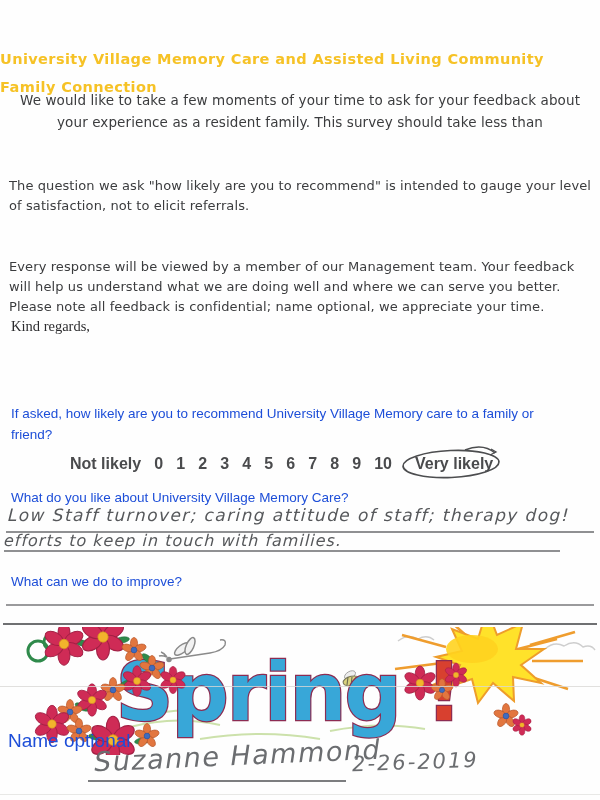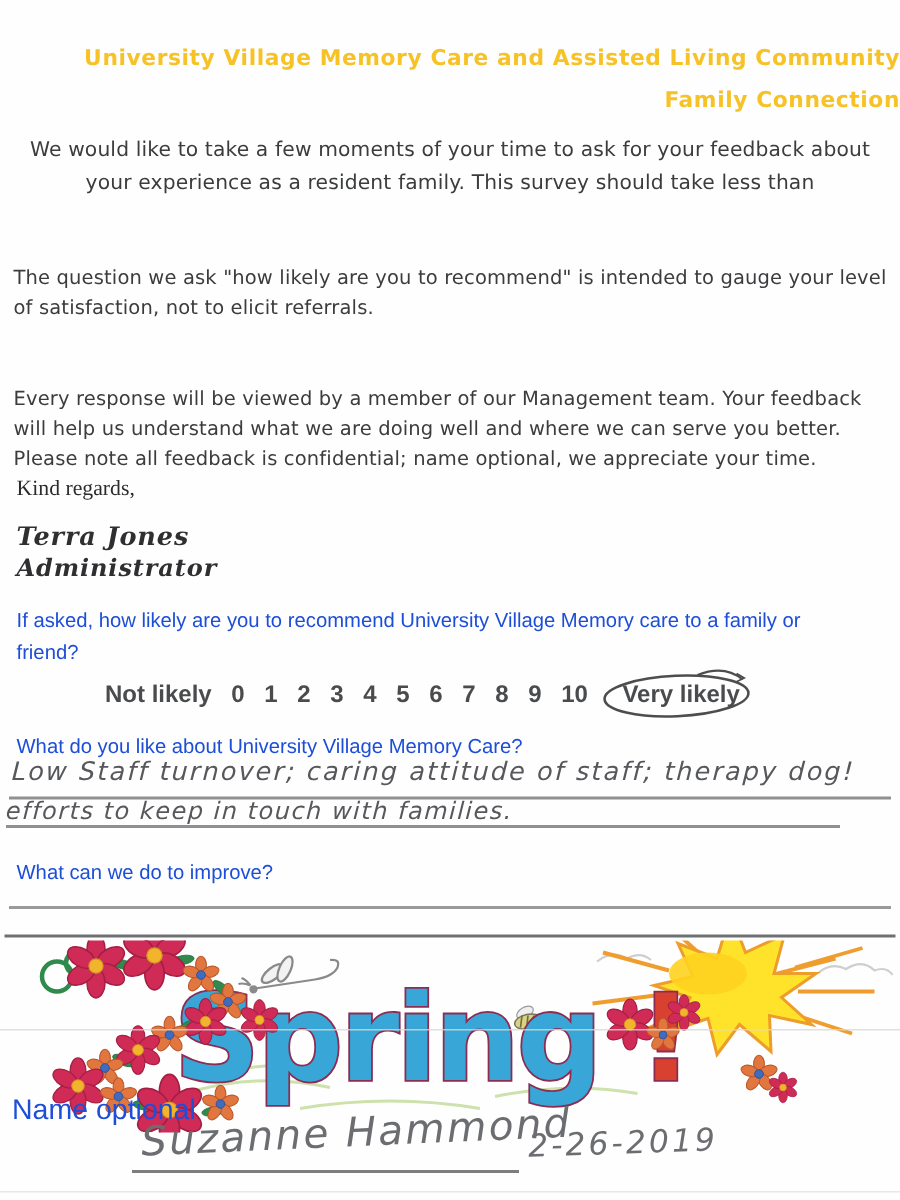--- a/index.html
+++ b/index.html
@@ -5,21 +5,21 @@
   * { margin:0; padding:0; box-sizing:border-box; }
   html,body { background:#ffffff; }
   .page {
     position:relative; width:600px; height:800px; margin:0 auto;
     background:#fefefe; overflow:hidden;
     font-family:"DejaVu Sans", sans-serif;
   }
   
   .comic { font-family:"DejaVu Sans", sans-serif; color:#3b3c3e; font-size:13px; line-height:20px; letter-spacing:.1px; }
   .humanist { font-family:"Liberation Sans", sans-serif; color:#1d4ed8; font-size:13.5px; line-height:21px; }
-  .title-line { position:absolute; width:100%; text-align:right; font-weight:bold; font-size:14.5px; letter-spacing:.4px; }
+  .title-line { position:absolute; width:100%; text-align:left; font-weight:bold; font-size:14.5px; letter-spacing:.4px;margin-top:20px; }
   .script { font-family:"DejaVu Serif", serif; font-style:italic; font-weight:bold; color:#2f2f31; letter-spacing:.6px; }
   .handwriting { font-family:"DejaVu Sans", sans-serif; font-style:italic; color:#56585b; }
   .abs { position:absolute; }
   .rule { position:absolute; background:#8f9092; height:1.5px; }
   
   .scale-row { position:absolute; top:452px; left:70px; display:flex; align-items:center; gap:13px;
                font-family:"Liberation Sans", sans-serif; color:#4a4b4d; font-size:16px; font-weight:bold; }
   .scale-num { min-width:9px; text-align:center; font-weight:bold; }
   .very-likely-wrap { position:relative; padding:3px 12px 3px 10px; white-space:nowrap; }
   .very-likely-wrap svg { position:absolute; left:-6px; top:-7px; }
@@ -41,22 +41,20 @@
 
   <div class="comic abs" style="top:89px; left:15px; width:570px; text-align:center; font-size:13.5px; line-height:22px;">
     <span>We would like to take a few moments of your time to ask for your feedback about your experience as a resident family. This survey should take less than</span>
   </div>
 
   <div class="comic abs" style="top:176px; left:9px; width:584px;">The question we ask "how likely are you to recommend" is intended to gauge your level of satisfaction, not to elicit referrals.</div>
 
   <div class="comic abs" style="top:229px; left:9px; width:586px;margin-top:28px;">Every response will be viewed by a member of our Management team. Your feedback will help us understand what we are doing well and where we can serve you better. Please note all feedback is confidential; name optional, we appreciate your time.</div>
 
   <div class="abs" style="top:318px; left:11px; font-family:'Liberation Serif', serif; font-size:14.5px; color:#2c2c2e;">Kind regards,</div>
-  <div class="script abs" style="top:348px; left:11px; font-size:17px;">Terra Jones</div>
-  <div class="script abs" style="top:369px; left:11px; font-size:16px;">Administrator</div>
 
   <div class="humanist abs" style="top:403px; left:11px; width:560px;">If asked, how likely are you to recommend University Village Memory care to a family or friend?</div>
 
   <div class="scale-row">
     <span style="font-weight:bold;">Not likely</span>
     <span class="scale-num">0</span>
     <span class="scale-num">1</span>
     <span class="scale-num">2</span>
     <span class="scale-num">3</span>
     <span class="scale-num">4</span>

